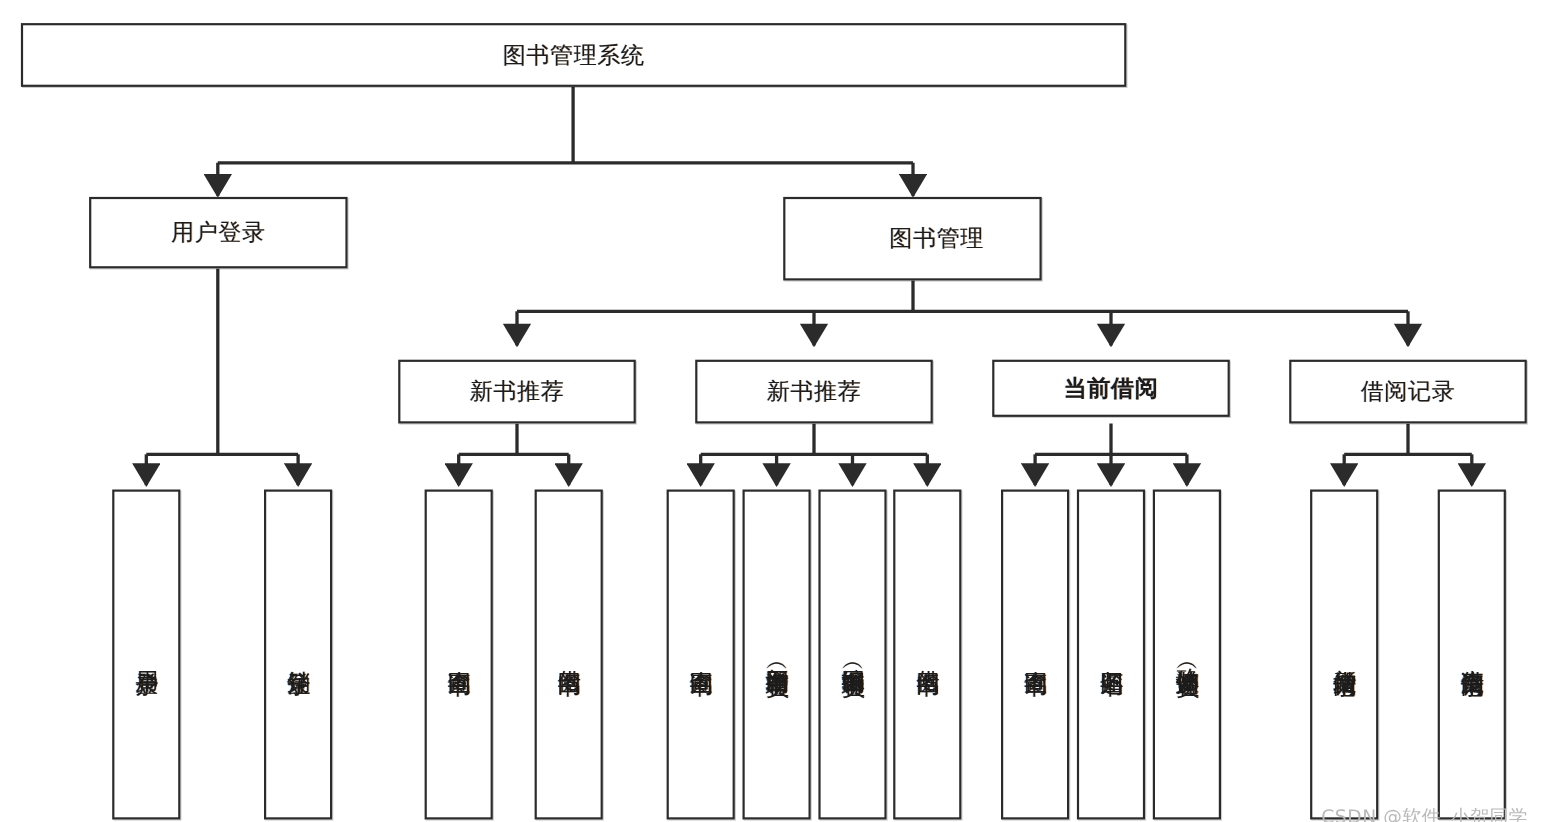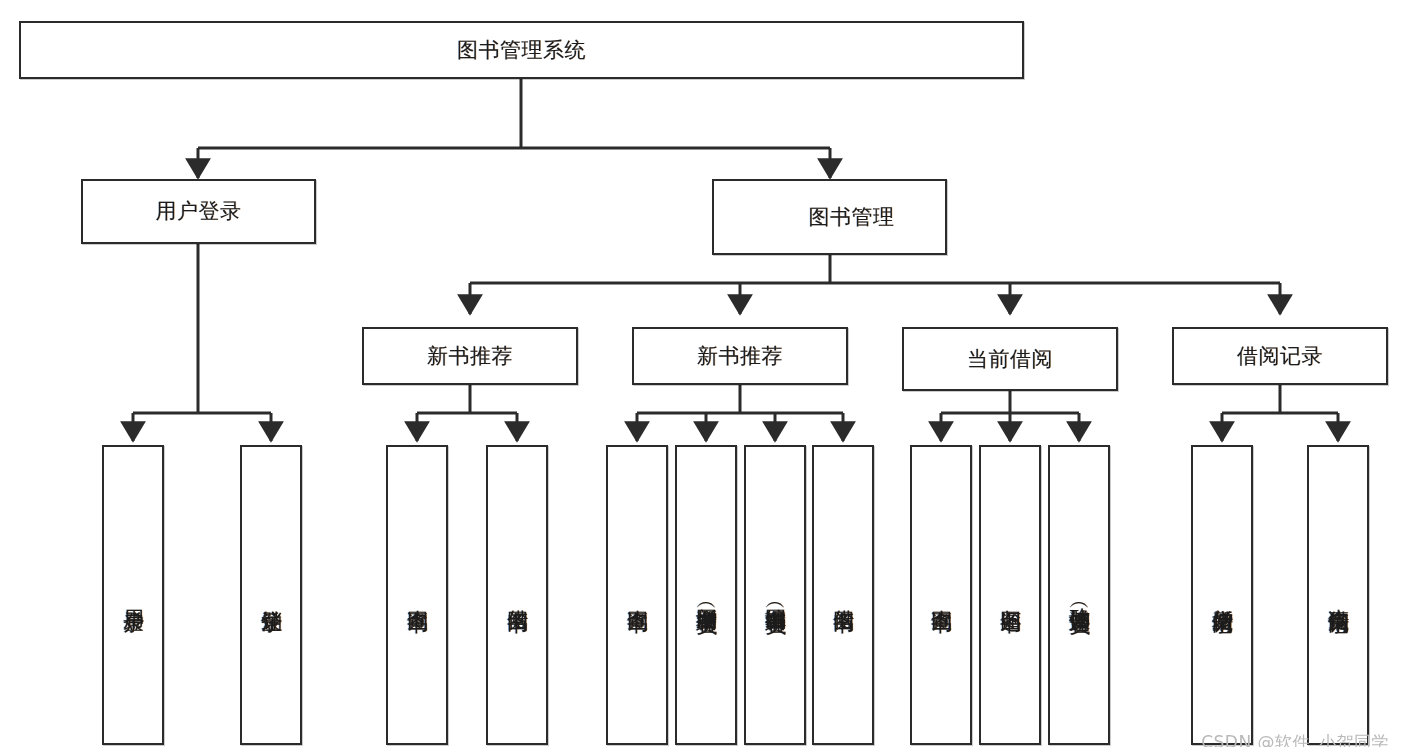--- a/index.html
+++ b/index.html
@@ -132,21 +132,21 @@
   <div class="node" style="left:712px; top:168px; width:235px; height:76px;padding-left:44px;">
     <span class="label">图书管理</span>
   </div>
 
   <div class="node" style="left:362px; top:316px; width:216px; height:58px;">
     <span class="label">新书推荐</span>
   </div>
   <div class="node" style="left:632px; top:316px; width:216px; height:58px;">
     <span class="label">新书推荐</span>
   </div>
-  <div class="node" style="left:902px; top:316px; width:216px; height:64px;">
+  <div class="node" style="left:902px; top:316px; width:216px; height:52px;font-weight:bold;">
     <span class="label">当前借阅</span>
   </div>
   <div class="node" style="left:1172px; top:316px; width:216px; height:58px;text-align:right;">
     <span class="label">借阅记录</span>
   </div>
 
   <div class="node vertical" style="left:102px; top:434px; width:62px; height:300px;">
     <span class="label">用户登录</span>
   </div>
   <div class="node vertical" style="left:240px; top:434px; width:62px; height:300px;">

